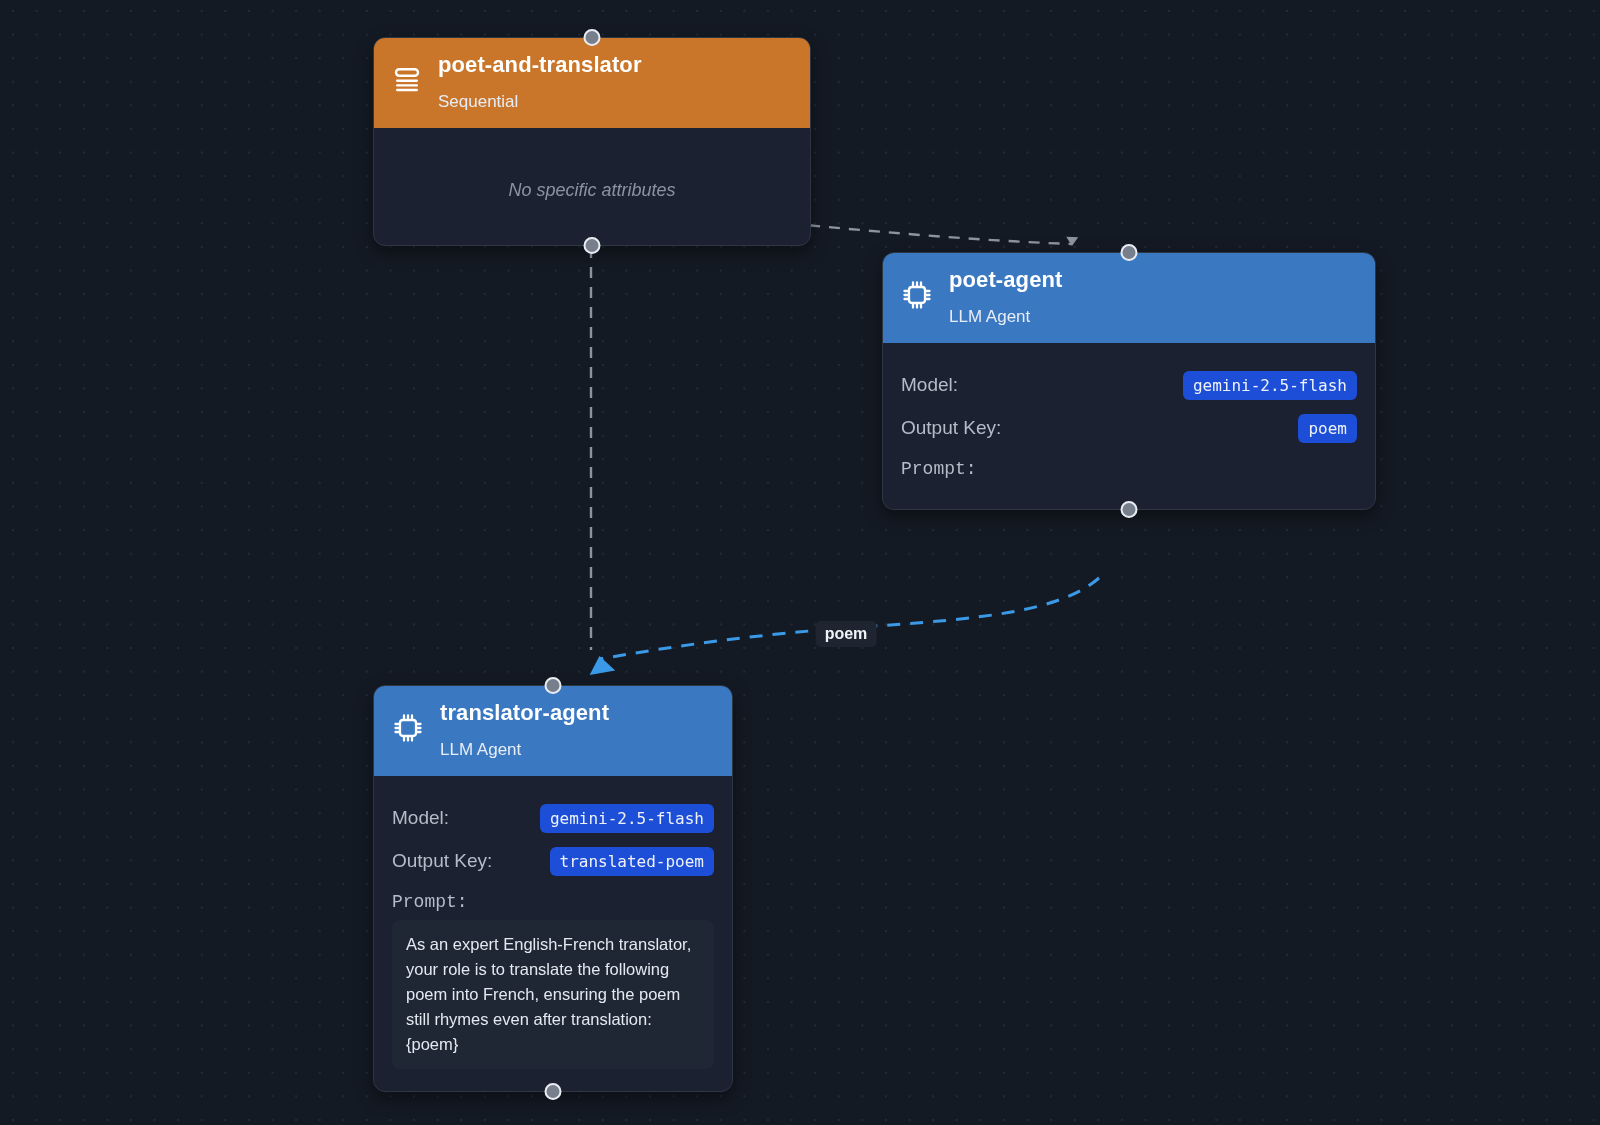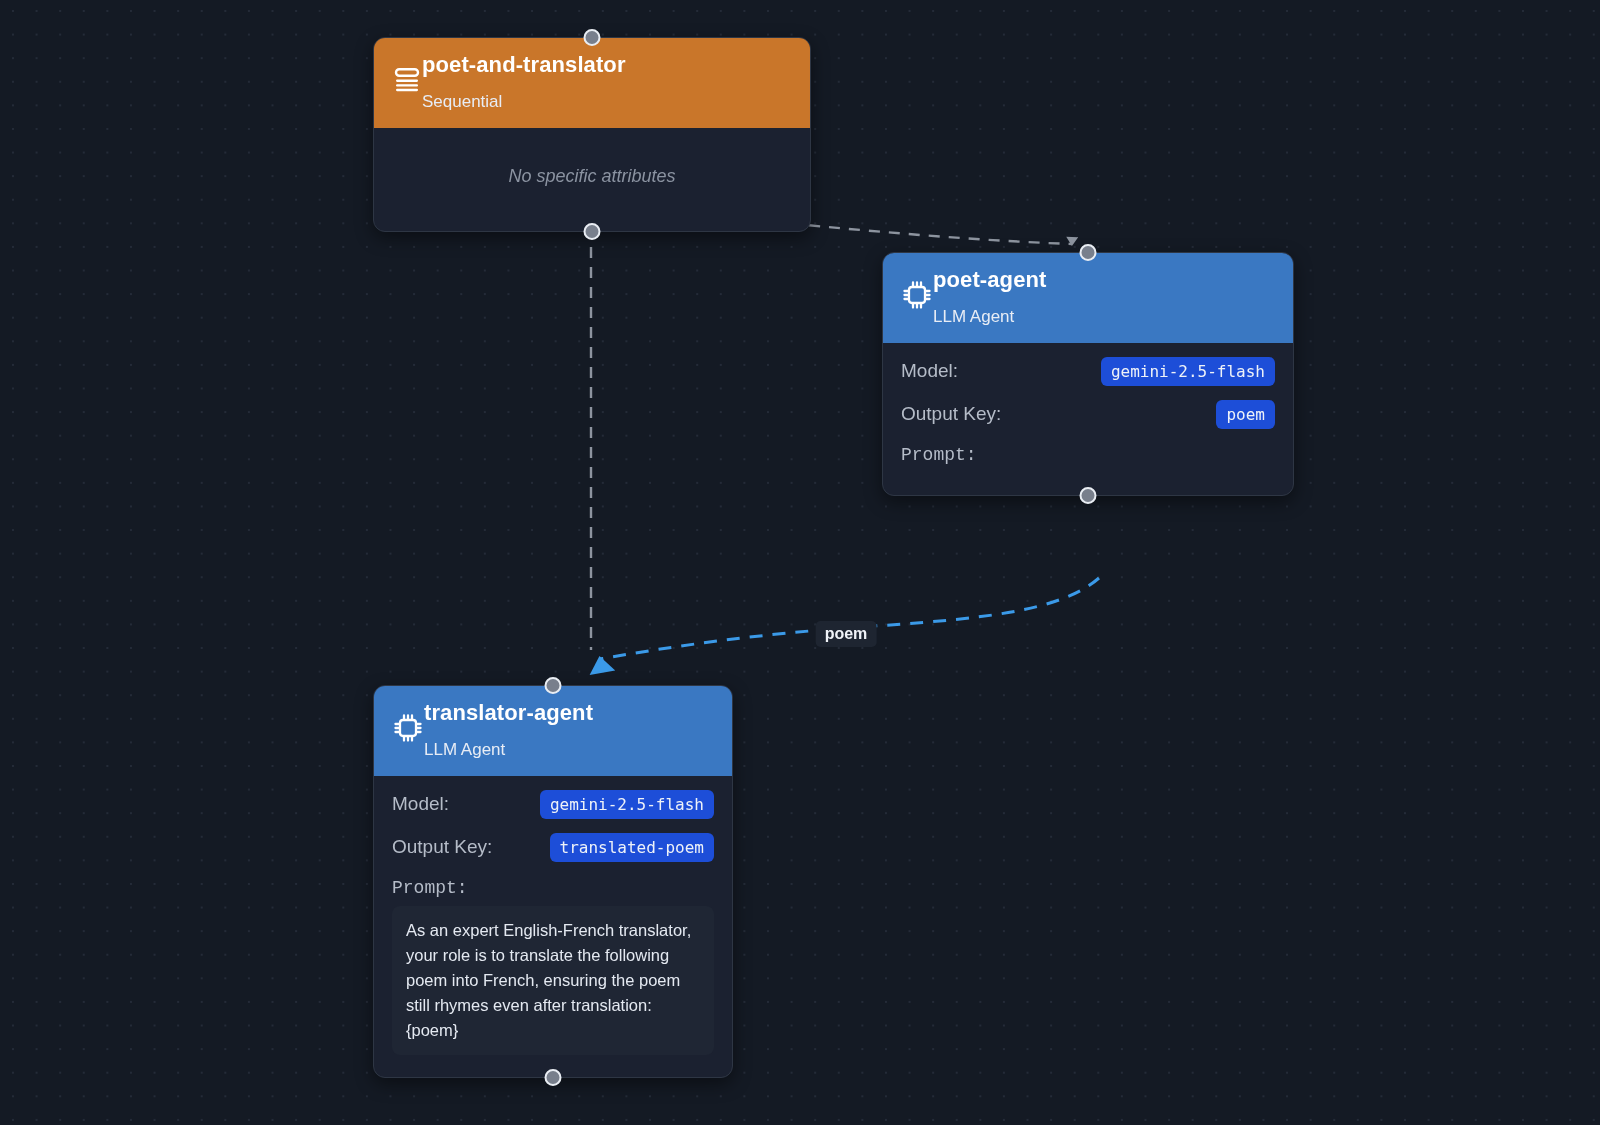--- a/index.html
+++ b/index.html
@@ -31,39 +31,40 @@
     position: absolute;
     border-radius: 12px;
     border: 1px solid #2e3644;
     background: #1b2130;
     box-shadow: 0 6px 18px rgba(0,0,0,0.45);
     box-sizing: border-box;
   }
   .node-header {
     display: flex;
     align-items: center;
+    gap: 16px;
     padding: 14px 18px 16px 18px;
     border-radius: 11px 11px 0 0;
   }
   .hdr-orange { background: #c9762a; }
   .hdr-blue   { background: #3a78c2; }
   .node-titles { display: flex; flex-direction: column; line-height: 1.15; }
   .node-title {
     color: #ffffff;
     font-size: 22px;
     font-weight: bold;
     letter-spacing: .1px;
   }
   .node-subtitle {
     color: #e8edf5;
     font-size: 17px;
     margin-top: 15px;
     font-weight: normal;
   }
-  .node-body { padding: 14px 18px 22px 18px; }
+  .node-body { padding: 28px 18px 22px 18px; }
 
   .empty-attrs {
     color: #8b93a1;
     font-style: italic;
     font-size: 18px;
     text-align: center;
     padding: 24px 0 22px 0;
   }
 
   .attr-row {
@@ -174,21 +175,21 @@
       </div>
     </div>
 
     <div class="node-body">
       <div class="empty-attrs">No specific attributes</div>
     </div>
 
     <div class="handle handle-bottom"></div>
   </div>
 
-  <div class="node" style="left:882px; top:252px; width:412px;">
+  <div class="node" style="left:882px; top:252px; width:494px;">
     <div class="handle handle-top"></div>
 
     <div class="node-header hdr-blue">
       <span class="icon">
         <svg width="32" height="32" viewBox="0 0 24 24" fill="none" stroke="#ffffff" stroke-width="1.7" stroke-linecap="round">
           <rect x="6" y="6" width="12" height="12" rx="2.2"></rect>
           <path d="M9 2.6v2.6M12 2.6v2.6M15 2.6v2.6"></path>
           <path d="M9 18.8v2.6M12 18.8v2.6M15 18.8v2.6"></path>
           <path d="M2.6 9h2.6M2.6 12h2.6M2.6 15h2.6"></path>
           <path d="M18.8 9h2.6M18.8 12h2.6M18.8 15h2.6"></path>

